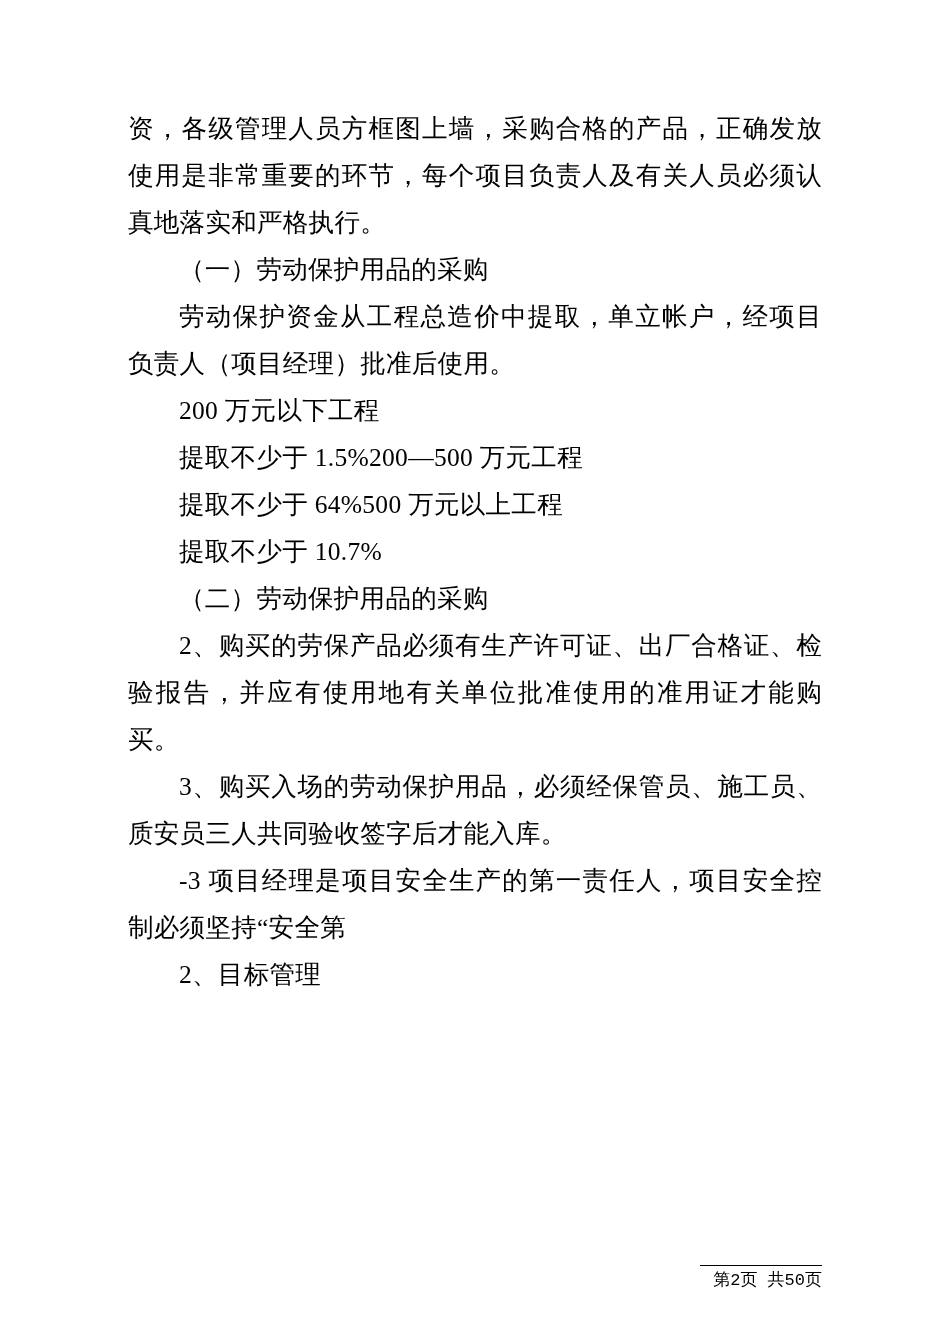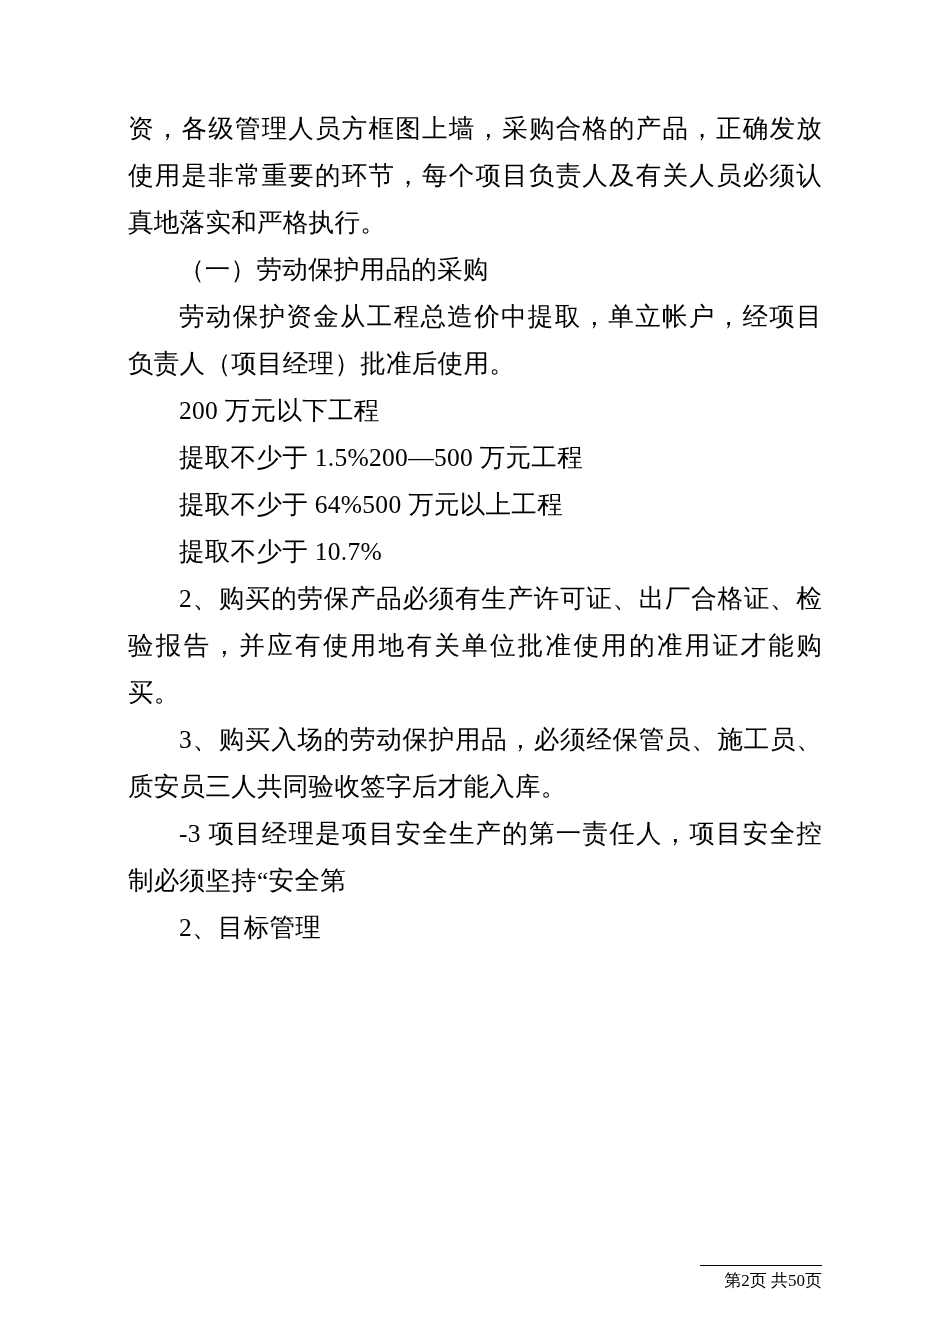--- a/index.html
+++ b/index.html
@@ -35,21 +35,21 @@
   }
   .para.indent {
     text-indent: 51px;
   }
   .footer {
     position: absolute;
     right: 128px;
     bottom: 52px;
     font-size: 17px;
     line-height: 22px;
-    font-family: Liberation Serif, serif;
+    font-family: Liberation Mono, monospace;
     color: #000;
     white-space: nowrap;
   }
   .footer .num {
     font-size: 17px;
   }
   .footer-rule {
     position: absolute;
     right: 128px;
     bottom: 78px;
@@ -64,20 +64,21 @@
 <div class="page">
 
   <div class="doc-body">
     <p class="para">资，各级管理人员方框图上墙，采购合格的产品，正确发放使用是非常重要的环节，每个项目负责人及有关人员必须认真地落实和严格执行。</p>
     <p class="para indent">（一）劳动保护用品的采购</p>
     <p class="para indent">劳动保护资金从工程总造价中提取，单立帐户，经项目负责人（项目经理）批准后使用。</p>
     <p class="para indent">200 万元以下工程</p>
     <p class="para indent">提取不少于 1.5%200—500 万元工程</p>
     <p class="para indent">提取不少于 64%500 万元以上工程</p>
     <p class="para indent">提取不少于 10.7%</p>
+    <p class="para indent">（二）劳动保护用品的采购</p>
     <p class="para indent">2、购买的劳保产品必须有生产许可证、出厂合格证、检验报告，并应有使用地有关单位批准使用的准用证才能购买。</p>
     <p class="para indent">3、购买入场的劳动保护用品，必须经保管员、施工员、质安员三人共同验收签字后才能入库。</p>
     <p class="para indent">-3 项目经理是项目安全生产的第一责任人，项目安全控制必须坚持“安全第</p>
     <p class="para indent">2、目标管理</p>
 
   </div>
 
   <div class="footer-rule"></div>
 
   <div class="footer">

